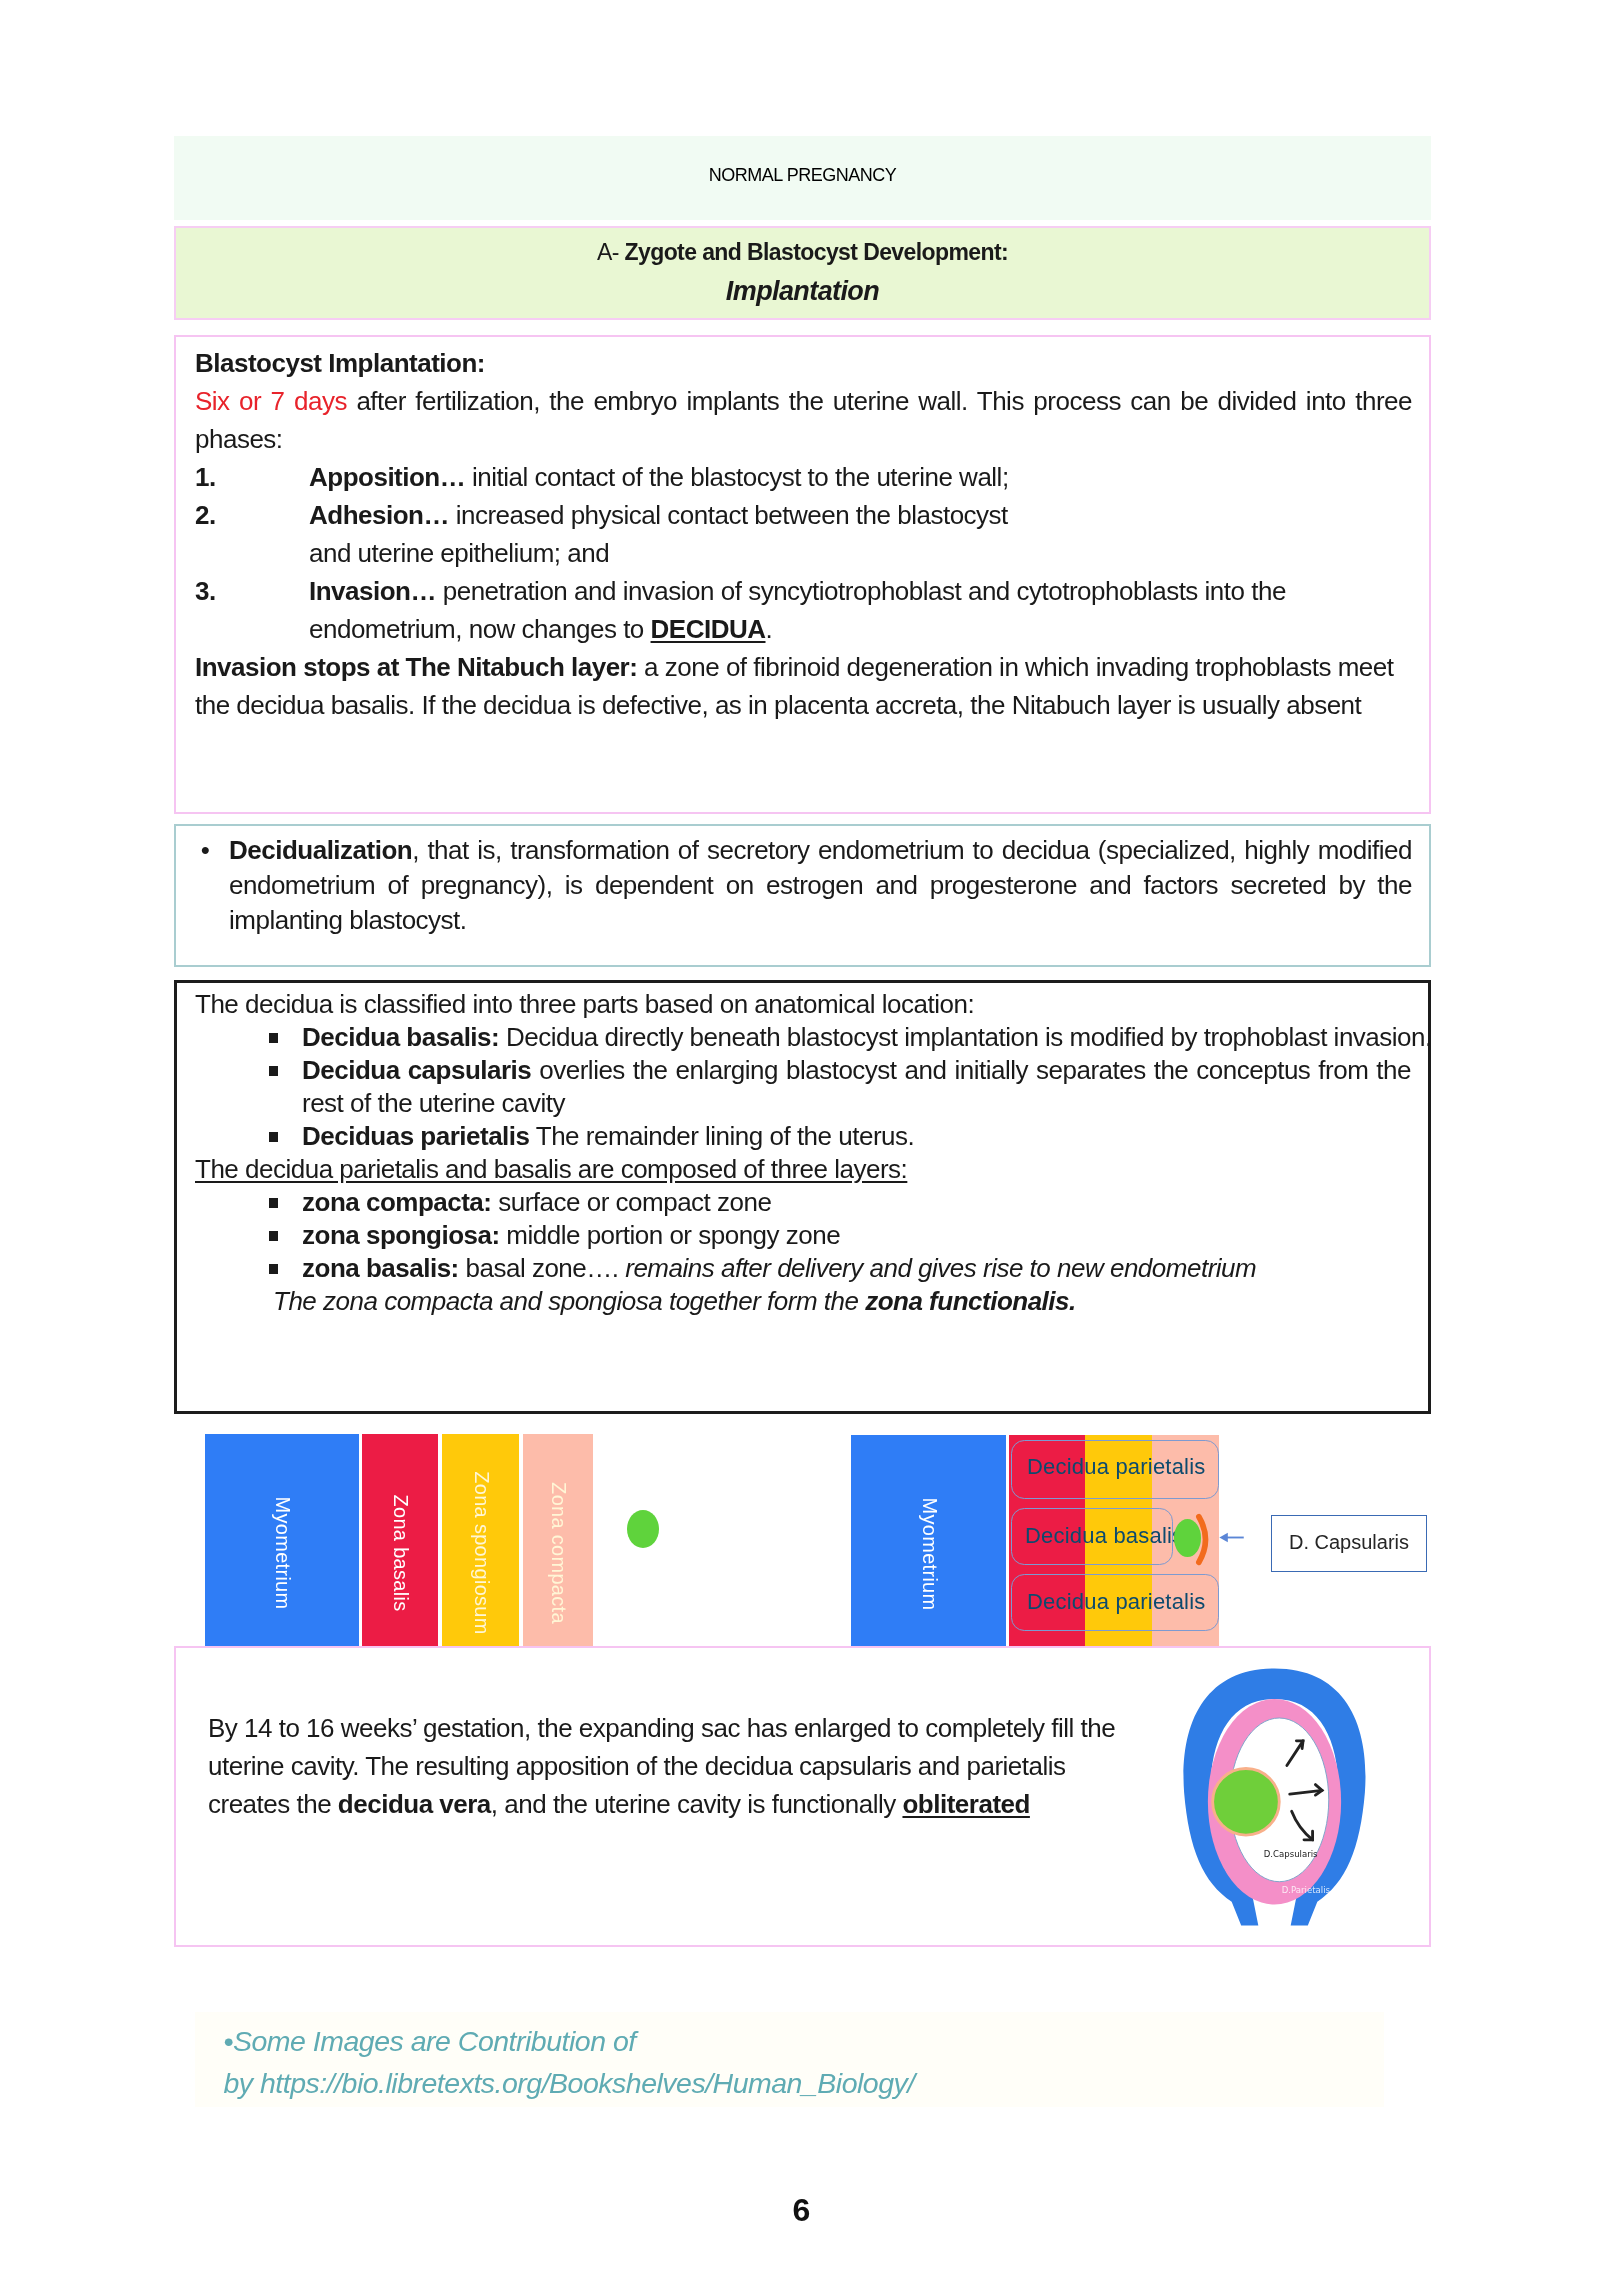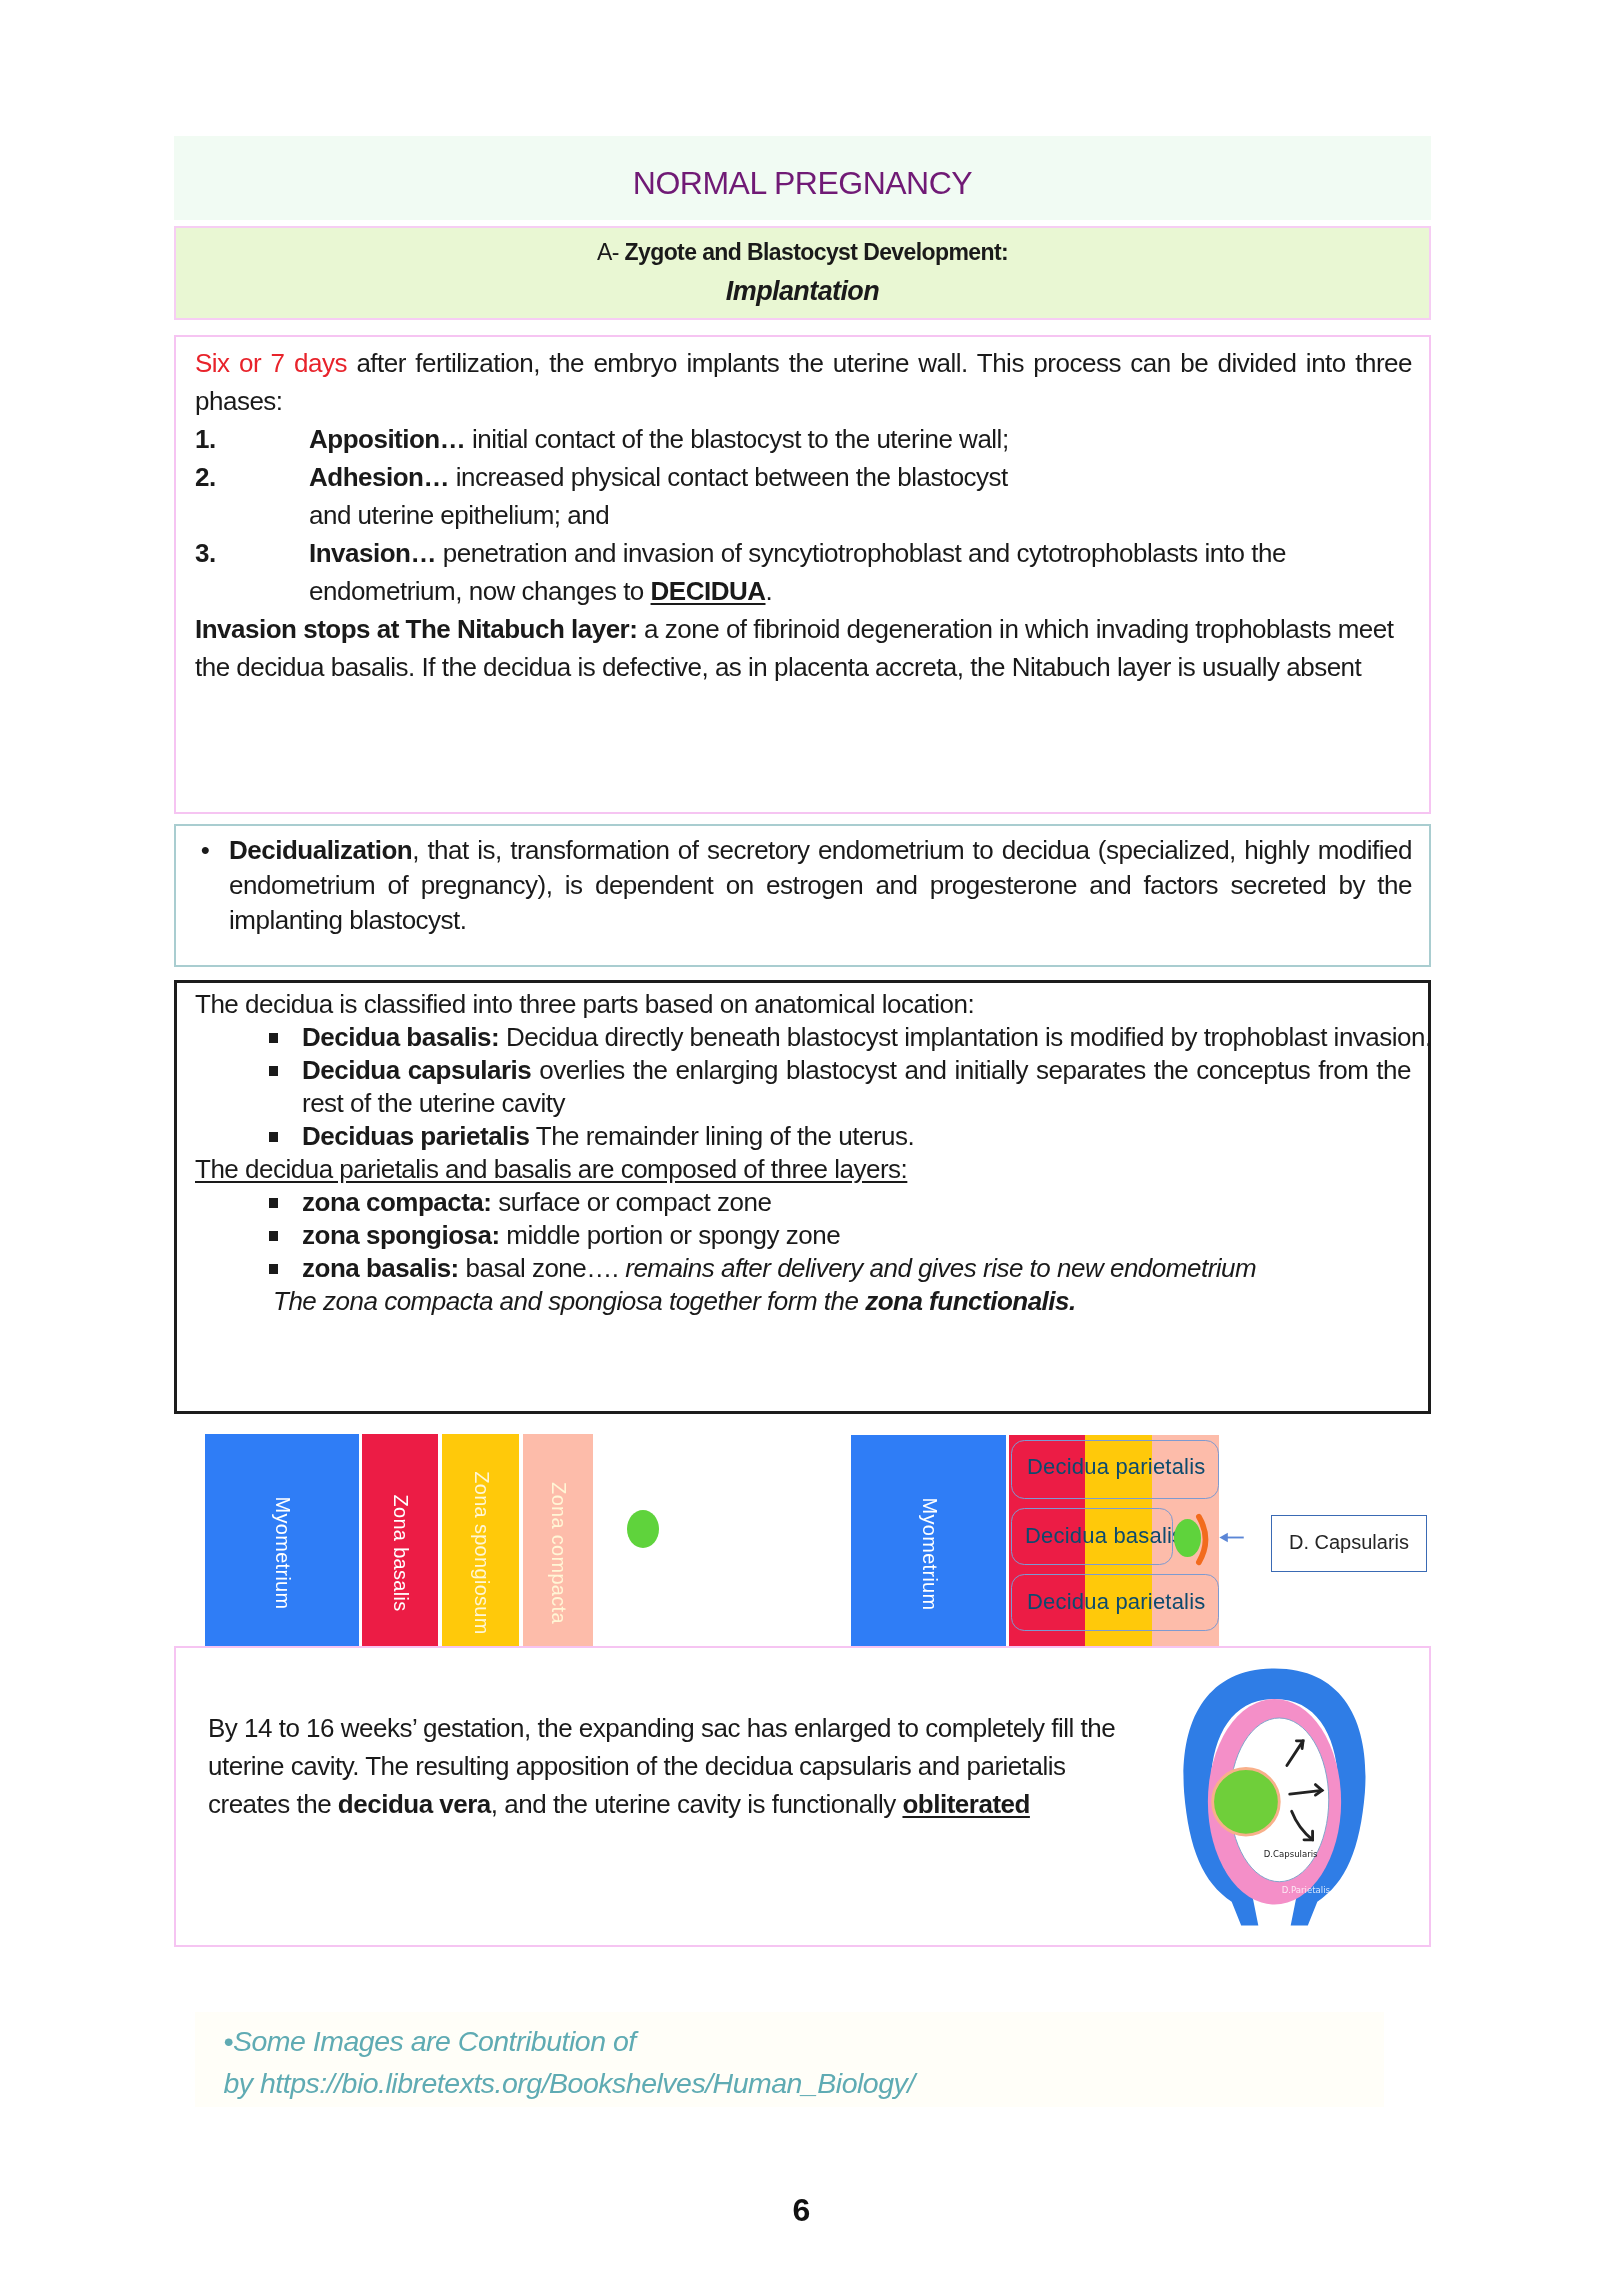--- a/index.html
+++ b/index.html
@@ -2,21 +2,21 @@
 <html style="font-size:15px"><head>
 <meta charset="utf-8">
 <style>
   html, body { margin: 0; padding: 0; background: #ffffff; }
   body { width: 1603px; height: 2296px; position: relative; overflow: hidden;
          font-family: "Liberation Sans", "DejaVu Sans", sans-serif; color: #1a1a1a; }
   .abs { position: absolute; }
   .box { position: absolute; box-sizing: border-box; }
   .title-box { left: 174px; top: 136px; width: 1257px; height: 84px; background: #f1fbf3; }
   .title-text { position: absolute; left: 0; right: 0; top: 28.5px; text-align: center;
-                font-size: 32px; color: #701a75; letter-spacing: -0.5px; }
+                font-size: 18px; color: #000000; letter-spacing: -0.5px; }
   .heading-box { left: 174px; top: 226px; width: 1257px; height: 94px; background: #e9f7d3;
                  border: 2.9px solid #f6cdf3; }
   .heading-line1 { position: absolute; left: 0; right: 0; top: 11.4px; text-align: center; font-size: 23px; letter-spacing: -0.6px; }
   .heading-line1 b { font-weight: bold; }
   .heading-line2 { position: absolute; left: 0; right: 0; top: 48px; text-align: center; font-size: 27px; font-weight: bold; font-style: italic; letter-spacing: -0.6px; }
 
   .text { font-size: 26px; line-height: 38px; letter-spacing: -0.5px; }
   .blasto-box { left: 174px; top: 335px; width: 1257px; height: 479px; border: 2.9px solid #f6c4f2; background: #fff; }
   .blasto-inner { position: absolute; left: 19px; top: 6.7px; right: 17px; }
   .red { color: #e8232b; }
@@ -66,20 +66,21 @@
   <div class="title-text">NORMAL PREGNANCY</div>
 </div>
 
 <div class="box heading-box">
   <div class="heading-line1"><span>A- </span><b>Zygote and Blastocyst Development:</b></div>
   <div class="heading-line2">Implantation</div>
 </div>
 
 <div class="box blasto-box">
   <div class="blasto-inner text">
+    <div><b>Blastocyst Implantation:</b></div>
     <div class="justify"><span class="red">Six or 7 days</span><span> after fertilization, the embryo implants the uterine wall. This process can be divided into three phases:</span></div>
     <div class="numrow">
       <span class="num">1.</span>
       <b>Apposition…</b><span> initial contact of the blastocyst to the uterine wall;</span>
     </div>
     <div class="numrow" style="width:723px;">
       <span class="num">2.</span>
       <b>Adhesion…</b><span> increased physical contact between the blastocyst and uterine epithelium; and</span>
     </div>
     <div class="numrow">

